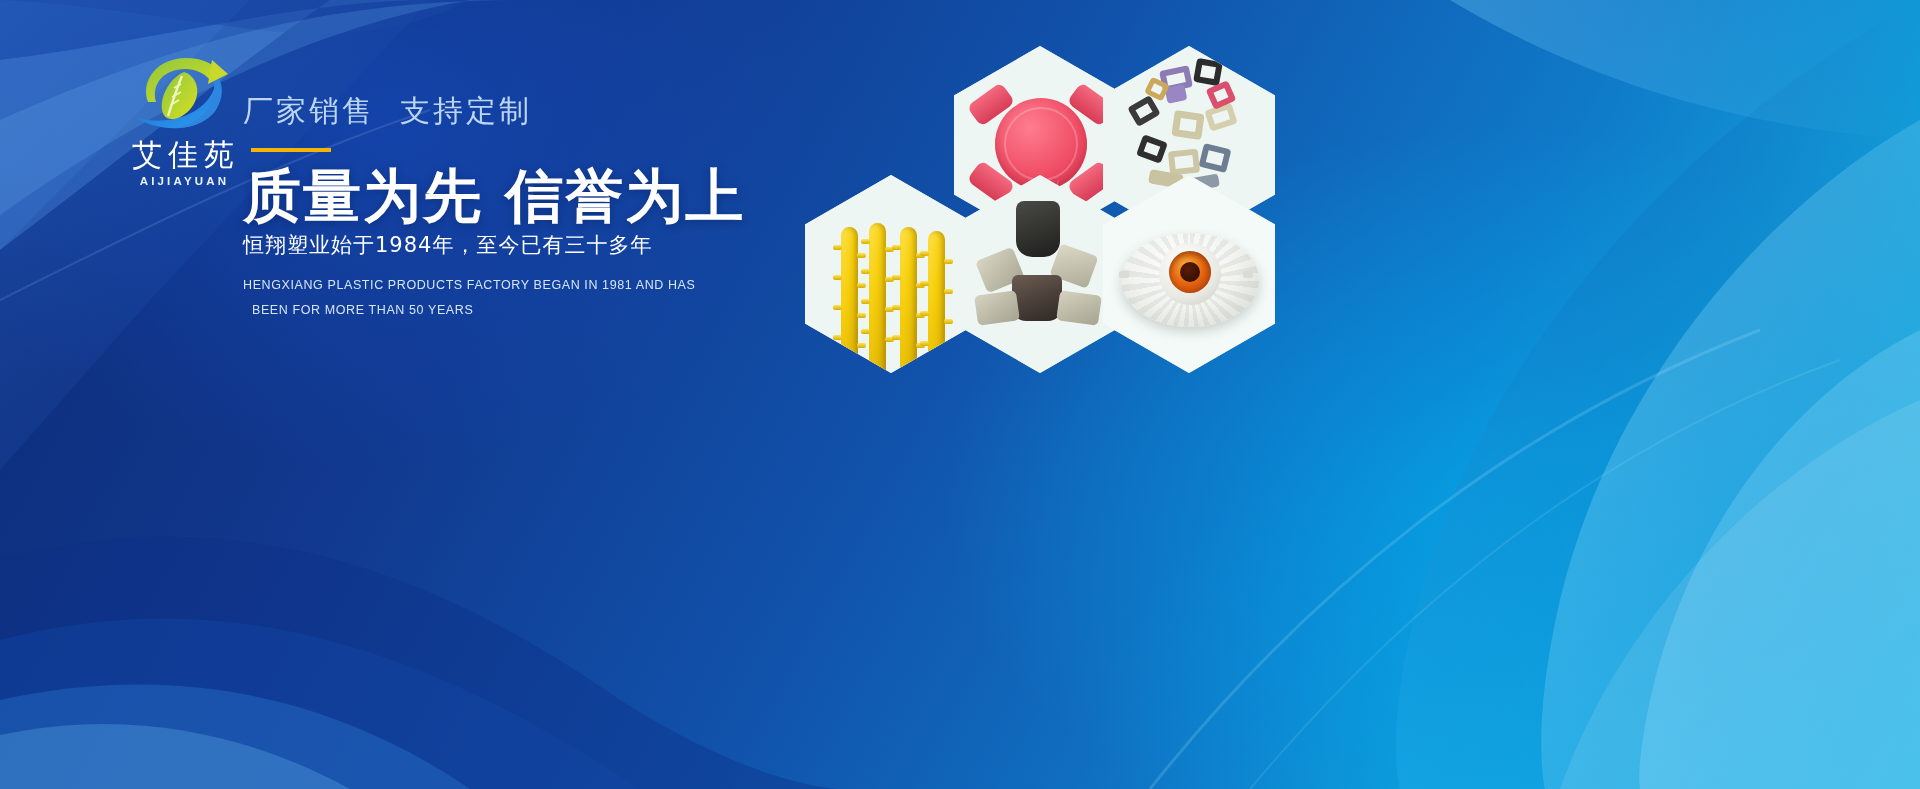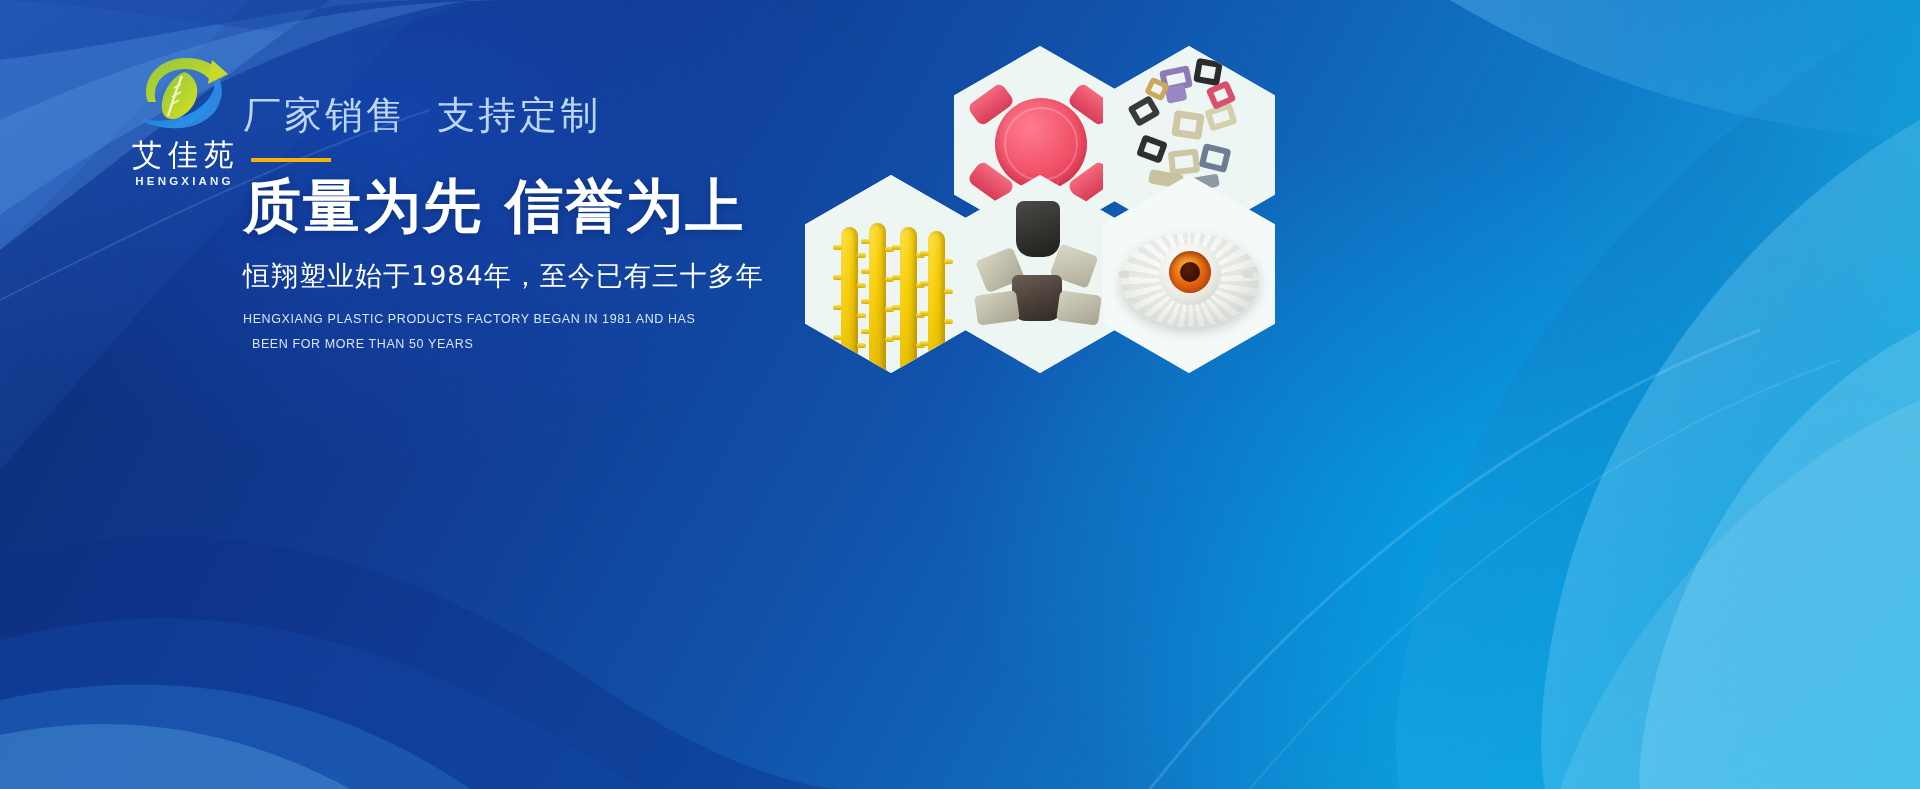--- a/index.html
+++ b/index.html
@@ -26,28 +26,28 @@
          display:flex; flex-direction:column; align-items:center; }
   .logo-mark{ width:118px; height:92px; position:relative; }
   .logo-cn{ margin-top:2px; font-size:30px; letter-spacing:6px; color:#ffffff;
             font-family:"DejaVu Sans","Liberation Sans",sans-serif; font-weight:500;
             line-height:1; text-indent:6px;}
   .logo-en{ margin-top:5px; font-size:11.5px; letter-spacing:3.2px; color:#eaf3ff;
             font-weight:600; text-indent:3px; }
 
   .txt{ position:absolute; left:243px; top:92px; width:560px; }
   .kicker{ font-family:"DejaVu Sans","Liberation Sans",sans-serif;
-           font-size:38px; letter-spacing:3px; color:#bcd6f2; font-weight:400;
+           font-size:30px; letter-spacing:3px; color:#bcd6f2; font-weight:400;
            line-height:1.25; white-space:pre; }
   .rule{ width:80px; height:4px; background:#f5b406; margin:18px 0 12px 8px; }
   .headline{ font-family:"DejaVu Sans","Liberation Sans",sans-serif;
              font-size:58px; font-weight:700; color:#ffffff; letter-spacing:2px;
              line-height:1.12; white-space:pre; text-shadow:0 2px 8px rgba(0,20,70,.35); }
-  .sub-cn{ margin-top:20px; font-family:"DejaVu Sans","Liberation Sans",sans-serif;
-           font-size:27px; color:#ffffff; letter-spacing:1px; line-height:1.3; white-space:pre; }
+  .sub-cn{ margin-top:4px; font-family:"DejaVu Sans","Liberation Sans",sans-serif;
+           font-size:21px; color:#ffffff; letter-spacing:1px; line-height:1.3; white-space:pre; }
   .sub-en{ margin-top:13px; font-size:12.5px; color:#d6e6f8; letter-spacing:.6px;
            line-height:2.0; font-weight:400; }
   .sub-en div:nth-child(2){ padding-left:9px; }
 
   
   .hexwrap{ position:absolute; left:805px; top:46px; width:500px; height:330px; }
   .hex{ position:absolute; width:172px; height:198px;
         clip-path:polygon(50% 0%,100% 25%,100% 75%,50% 100%,0% 75%,0% 25%);
         background:#e2f1ee; overflow:hidden; }
   .hex .ph{ position:absolute; inset:0; }
@@ -184,21 +184,21 @@
 
           <path d="M24,56 C16,34 34,12 62,12 C78,12 90,18 96,26 L86,34 C80,27 72,23 61,23 C40,23 27,38 32,56 Z" fill="url(#lg)"></path>
           <path d="M88,14 L104,28 L84,38 Z" fill="#c9d92b"></path>
 
           <path d="M60,26 C78,32 78,58 58,70 C44,78 36,70 38,56 C40,42 50,30 60,26 Z" fill="url(#lg)"></path>
           <path d="M58,30 C52,44 48,58 44,70" stroke="#eef6c0" stroke-width="2.4" fill="none"></path>
           <path d="M57,38 L50,42 M57,46 L48,51 M55,54 L47,59" stroke="#eef6c0" stroke-width="1.8" fill="none"></path>
         </svg>
       </div>
       <div class="logo-cn">艾佳苑</div>
-      <div class="logo-en">HENGXIANG</div>
+      <div class="logo-en">AIJIAYUAN</div>
     </div>
 
     <div class="txt">
       <div class="kicker">厂家销售  支持定制</div>
       <div class="rule"></div>
       <div class="headline">质量为先 信誉为上</div>
       <div class="sub-cn">恒翔塑业始于1984年，至今已有三十多年</div>
       <div class="sub-en">
         <div>HENGXIANG PLASTIC PRODUCTS FACTORY BEGAN IN 1981 AND HAS</div>
         <div>BEEN FOR MORE THAN 50 YEARS</div>

